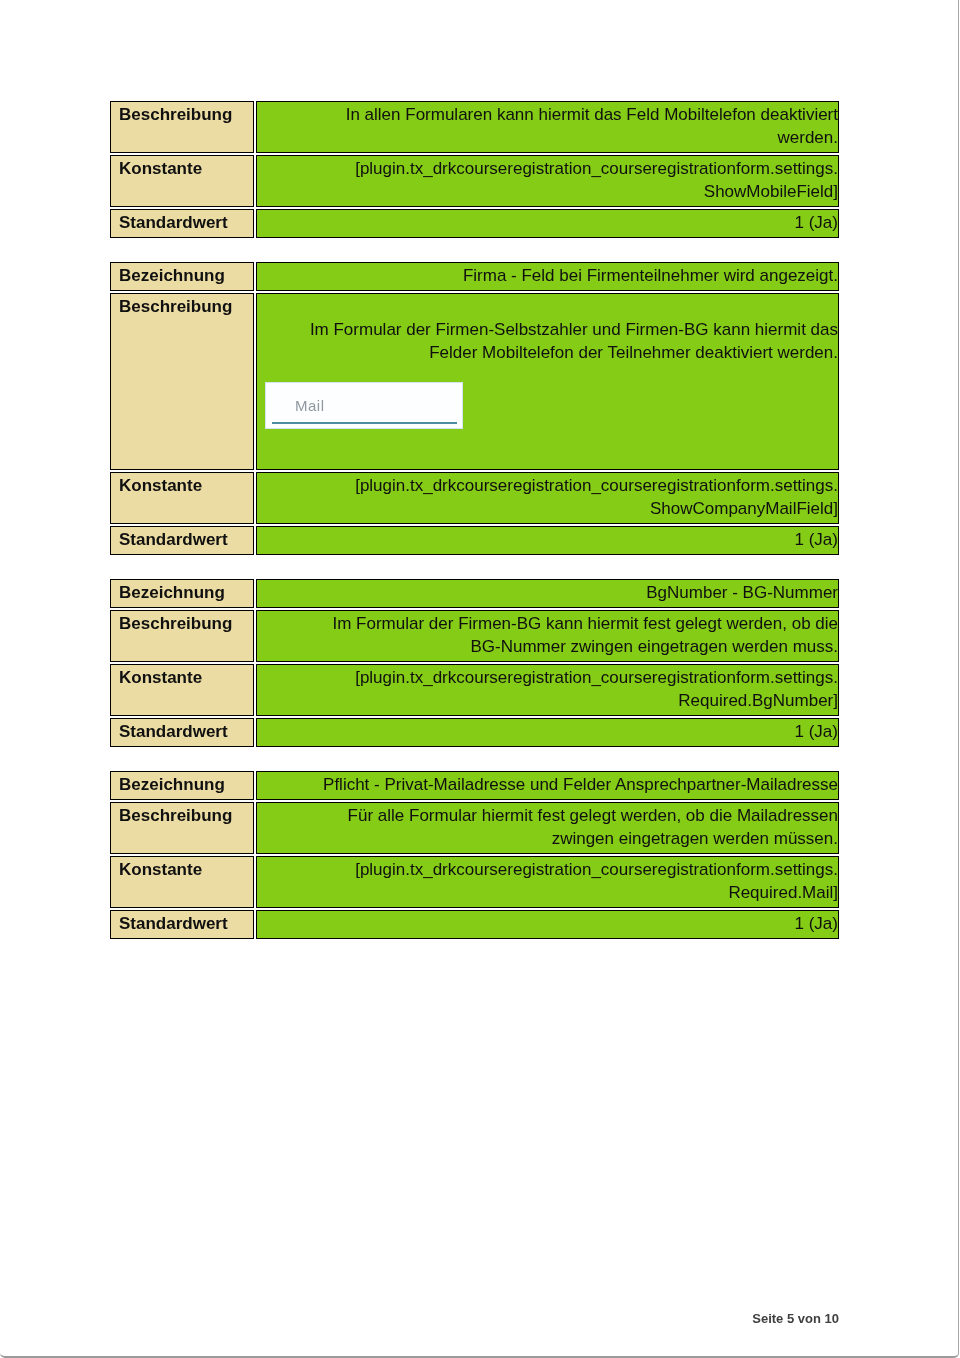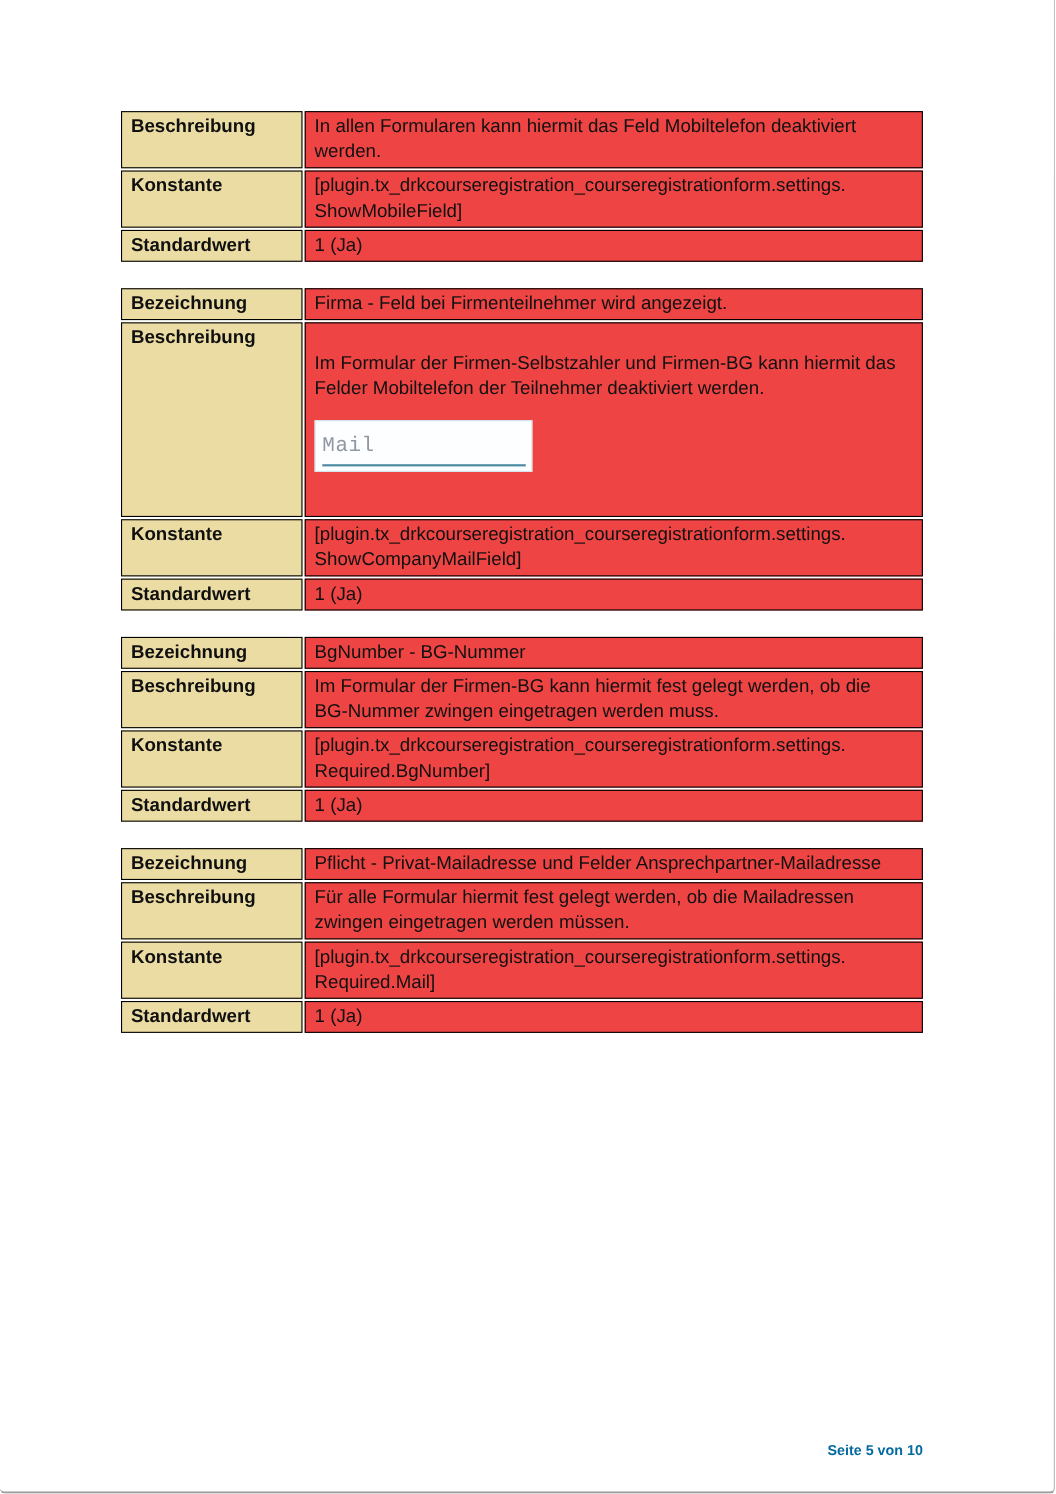--- a/index.html
+++ b/index.html
@@ -30,66 +30,66 @@
     width: 733px;
     margin: 0 0 20px 0;
     table-layout: fixed;
   }
   table.settings-table td {
     border: 1px solid #000000;
     vertical-align: top;
     font-size: 17px;
     line-height: 23px;
     color: #101010;
-    padding: 1px 21px 3px 8px;
+    padding: 1px 0 3px 8px;
   }
   td.label-cell {
     background: #ebdca3;
     font-weight: bold;
     width: 134px;
     color: #141414;
   }
   td.value-cell {
-    background: #ef4444;
+    background: #84cc16;
     white-space: pre-line;
     word-wrap: break-word;
+    text-align: right;
   }
   
   .mail-shot {
     position: relative;
     width: 196px;
     height: 45px;
     margin: 18px 0 14px 0;
     background: #fcfeff;
     border: 1px solid #d2e4ef;
     white-space: normal;
   }
   .mail-shot .mail-underline {
     position: absolute;
     left: 6px;
     right: 5px;
     bottom: 4px;
     border-bottom: 2px solid #4e8ca4;
   }
   .mail-shot .mail-placeholder {
     position: absolute;
-    left: 6px;
+    left: 29px;
     top: 11px;
-    font-size: 19px;
+    font-size: 15px;
     letter-spacing: 0.5px;
     color: #9099a1;
-    font-family: Liberation Mono, monospace;
   }
   .footer {
     position: absolute;
     right: 119px;
     bottom: 30px;
     font-size: 13px;
     font-weight: bold;
-    color: #0369a1;
+    color: #404040;
     margin-left: 40px;
   }
 </style>
 </head>
 <body>
 
 <div class="page">
   <div class="content">
 
     <table class="settings-table">

